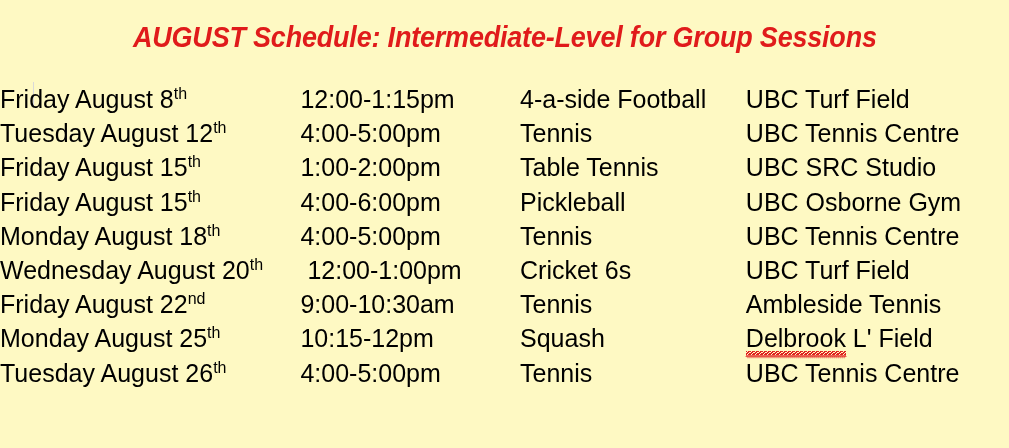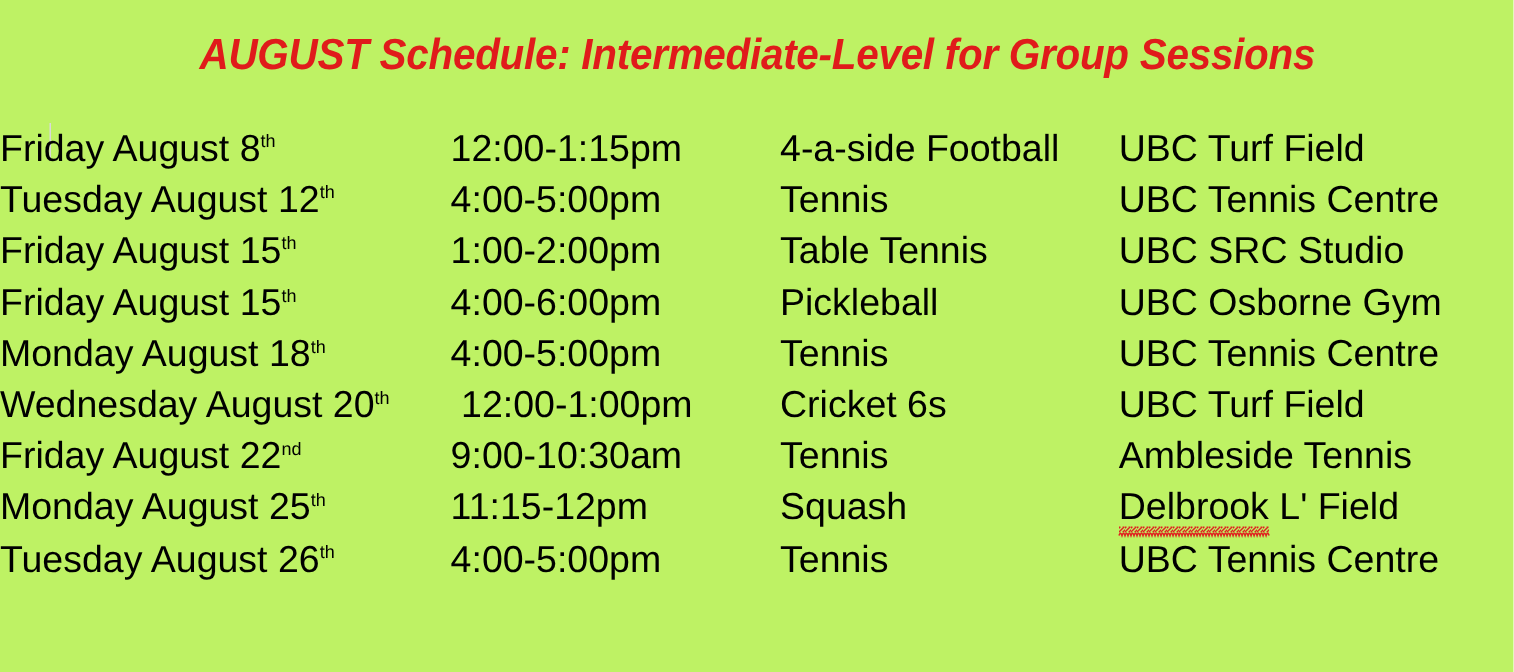--- a/index.html
+++ b/index.html
@@ -14,21 +14,21 @@
     overflow: hidden;
     font-family: "Liberation Sans", "DejaVu Sans", sans-serif;
     color: #000000;
     -webkit-font-smoothing: antialiased;
   }
 
   #page {
     position: relative;
     width: 1009px;
     height: 448px;
-    background: #bef264;
+    background: #fef9c3;
   }
 
   
   .title-row {
     position: absolute;
     left: 0;
     top: 20px;
     width: 1009px;
     text-align: center;
   }
@@ -78,21 +78,21 @@
   .col-date  { width: 290px; padding-left: 35px; }
   .col-time  { width: 212px; padding-left: 0px; }
   .col-act   { width: 218px; padding-left: 2px; }
   .col-venue { width: 254px; padding-left: 0px; }
 
   
   .schedule td.col-time  > span { display: inline-block; }
   .indent-time > span { padding-left: 7px; }
 
   .ord {
-    font-size: 12px;
+    font-size: 16px;
     vertical-align: 9px;
     line-height: 0;
   }
 
   
   .misspelled {
     position: relative;
     display: inline-block;
   }
   .misspelled::after {
@@ -169,21 +169,21 @@
           <td class="col-venue"><span>UBC Turf Field</span></td>
         </tr>
         <tr>
           <td class="col-date"><span>Friday August 22</span><sup class="ord">nd</sup></td>
           <td class="col-time"><span>9:00-10:30am</span></td>
           <td class="col-act"><span>Tennis</span></td>
           <td class="col-venue"><span>Ambleside Tennis</span></td>
         </tr>
         <tr>
           <td class="col-date"><span>Monday August 25</span><sup class="ord">th</sup></td>
-          <td class="col-time"><span>11:15-12pm</span></td>
+          <td class="col-time"><span>10:15-12pm</span></td>
           <td class="col-act"><span>Squash</span></td>
           <td class="col-venue"><span class="misspelled">Delbrook<svg class="squiggle-svg" preserveAspectRatio="none" viewBox="0 0 100 5">
                 <path d="M0 4 q1 -3 2 0  q1 -3 2 0  q1 -3 2 0  q1 -3 2 0  q1 -3 2 0  q1 -3 2 0  q1 -3 2 0  q1 -3 2 0  q1 -3 2 0  q1 -3 2 0  q1 -3 2 0  q1 -3 2 0  q1 -3 2 0  q1 -3 2 0  q1 -3 2 0  q1 -3 2 0  q1 -3 2 0  q1 -3 2 0  q1 -3 2 0  q1 -3 2 0  q1 -3 2 0  q1 -3 2 0  q1 -3 2 0  q1 -3 2 0  q1 -3 2 0  q1 -3 2 0  q1 -3 2 0  q1 -3 2 0  q1 -3 2 0  q1 -3 2 0  q1 -3 2 0  q1 -3 2 0  q1 -3 2 0  q1 -3 2 0  q1 -3 2 0  q1 -3 2 0  q1 -3 2 0  q1 -3 2 0  q1 -3 2 0  q1 -3 2 0  q1 -3 2 0  q1 -3 2 0  q1 -3 2 0  q1 -3 2 0  q1 -3 2 0  q1 -3 2 0  q1 -3 2 0  q1 -3 2 0  q1 -3 2 0  q1 -3 2 0 " fill="none" stroke="#E02020" stroke-width="1.1"></path>
               </svg></span><span> L' Field</span></td>
         </tr>
         <tr>
           <td class="col-date"><span>Tuesday August 26</span><sup class="ord">th</sup></td>
           <td class="col-time"><span>4:00-5:00pm</span></td>
           <td class="col-act"><span>Tennis</span></td>
           <td class="col-venue"><span>UBC Tennis Centre</span></td>

